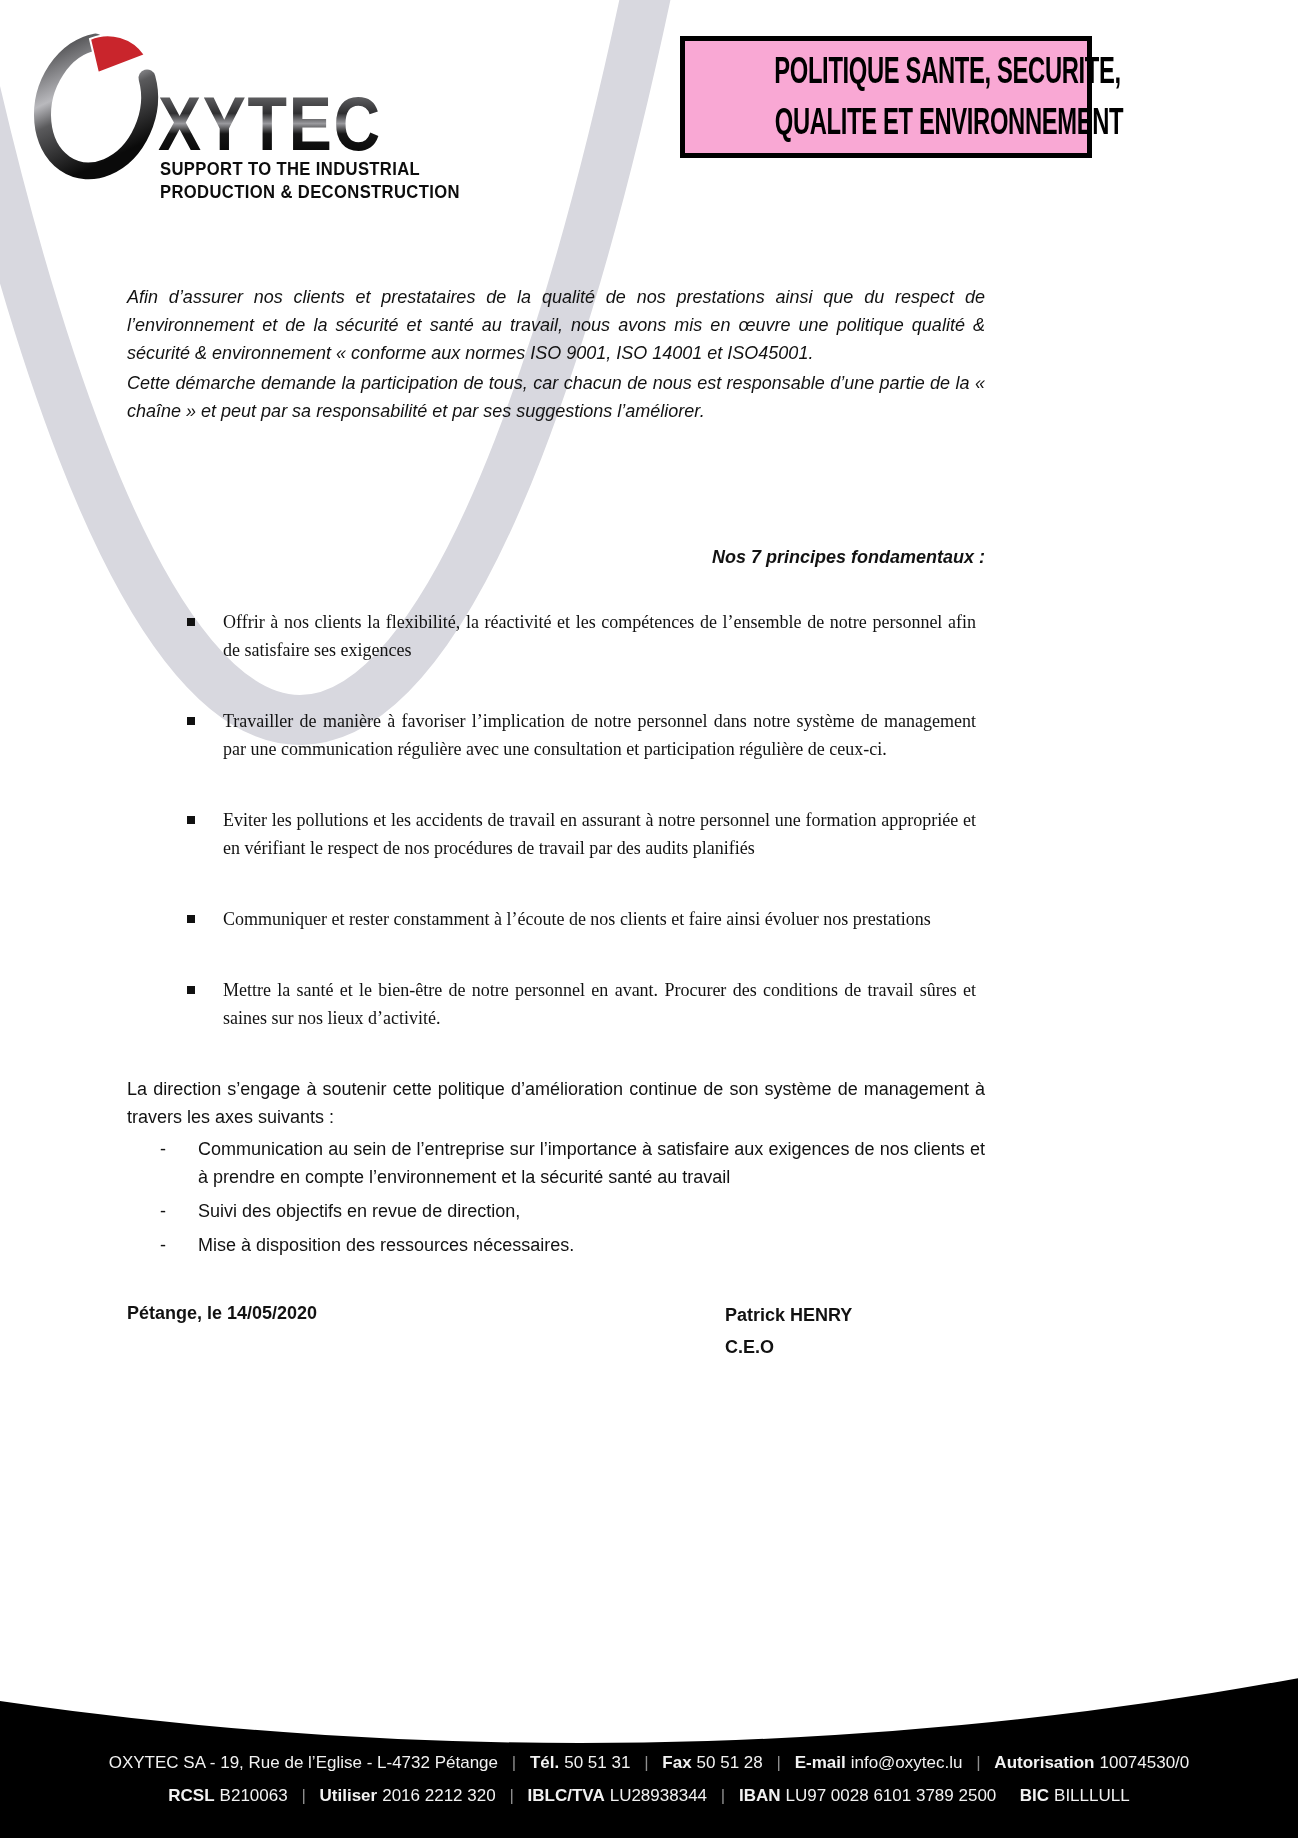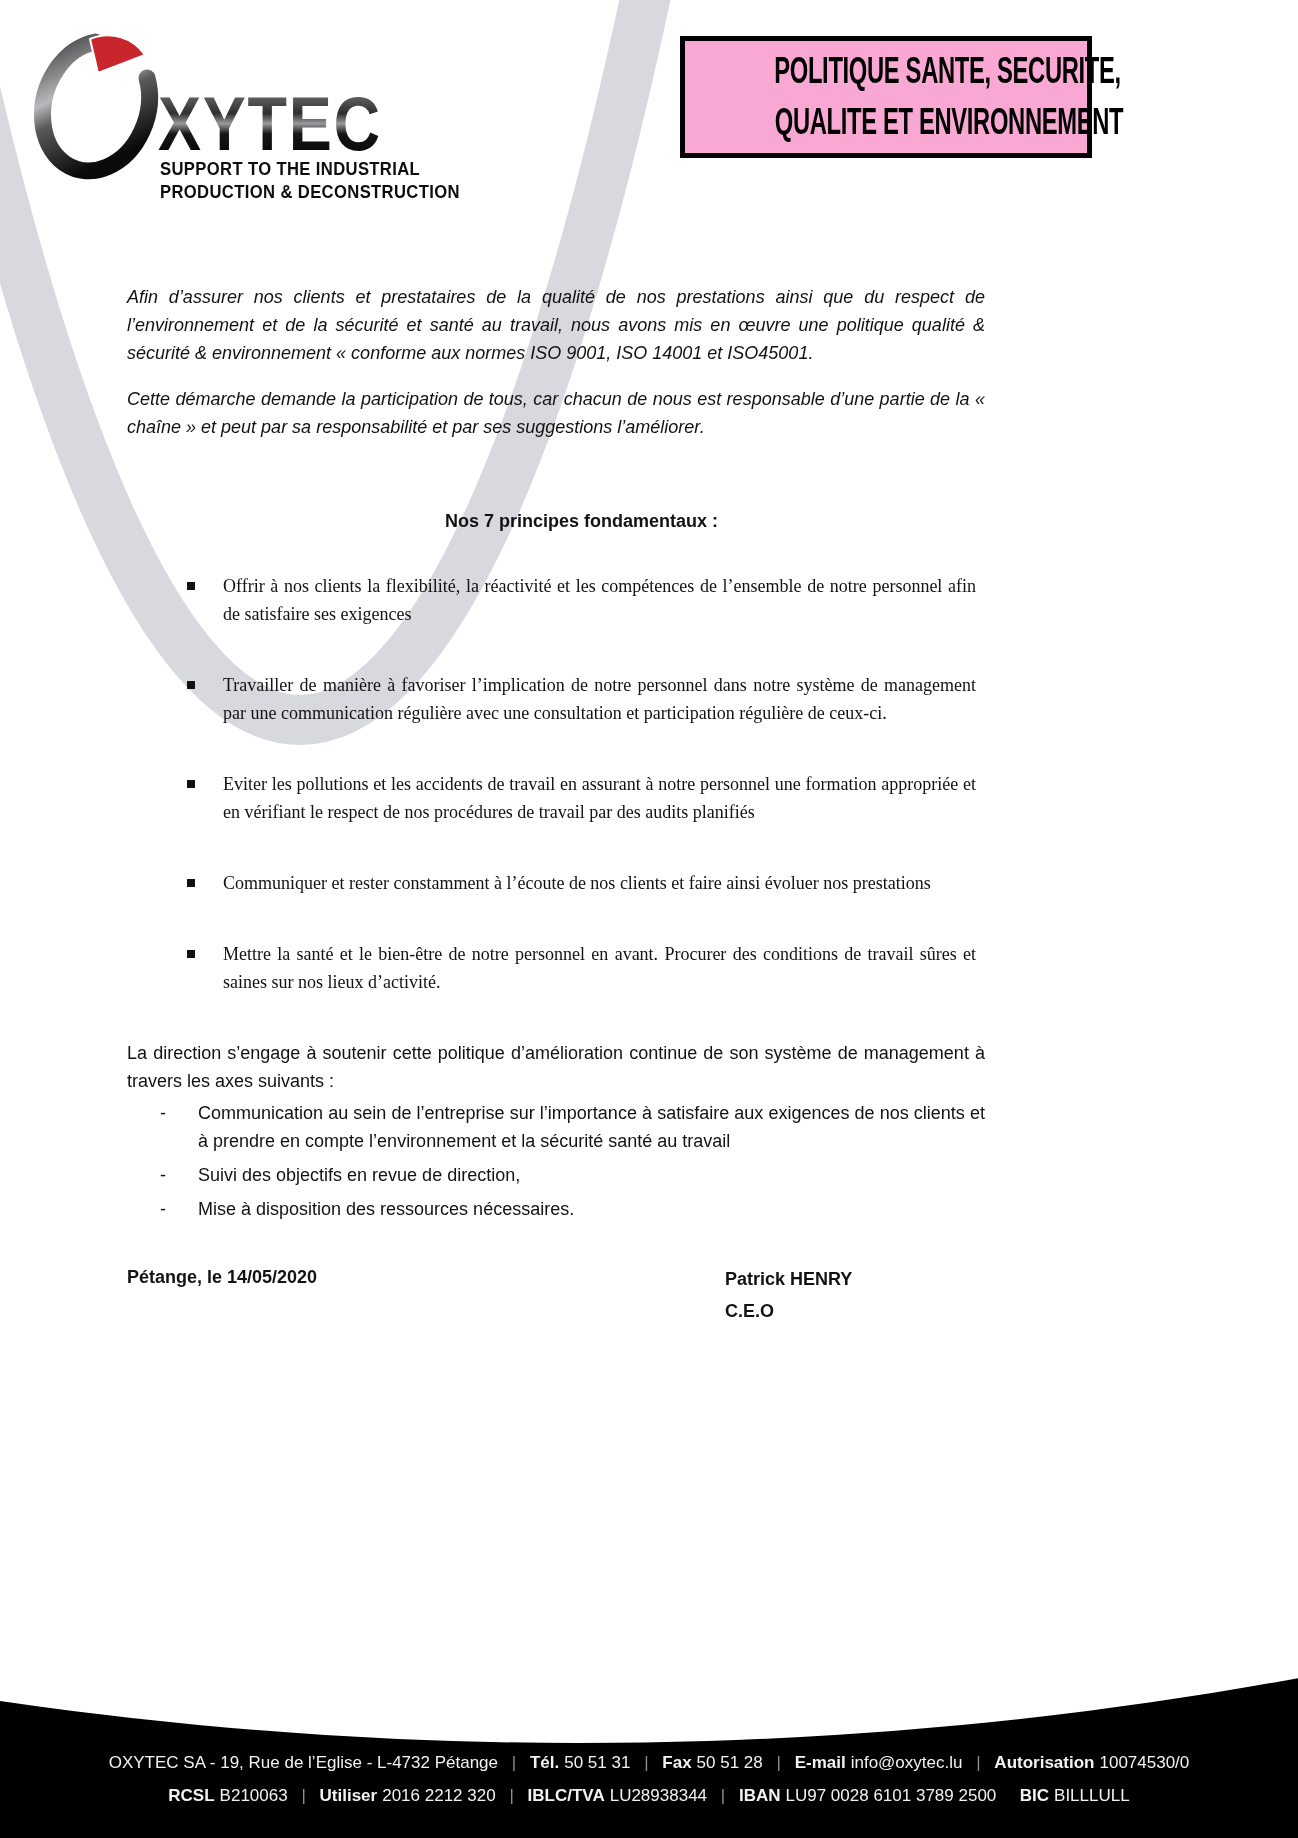--- a/index.html
+++ b/index.html
@@ -16,23 +16,23 @@
   }
   .title-line{
     font-weight:bold;font-size:36px;line-height:51px;white-space:nowrap;color:#000;
   }
   .title-line>span{display:inline-block;transform:scaleX(0.66);transform-origin:50% 50%;letter-spacing:-0.5px;}
   .content{
     position:absolute;left:127px;top:283px;width:858px;z-index:1;
     font-size:18px;line-height:28px;text-align:justify;color:#121212;
   }
   .intro{margin:0;font-style:italic;}
-  .intro+.intro{margin-top:18px;}
+  .intro+.intro{margin-top:2px;}
   .principles-heading{
-    margin:66px 0 0 51px;font-weight:bold;text-align:center;
+    margin:118px 0 0 51px;font-weight:bold;font-style:italic;text-align:right;
   }
   ul.bullets{list-style:none;margin:37px 0 0 0;padding:0;}
   ul.bullets li{
     position:relative;padding-left:96px;margin:0 9px 43px 0;font-family:Liberation Serif, serif;
   }
   ul.bullets li::before{
     content:"";position:absolute;left:60px;top:10px;width:8px;height:8px;background:#111;
   }
   .closing{margin:33px 0 0 0;}
   ul.dashes{list-style:none;margin:4px 0 0 0;padding:0;}

